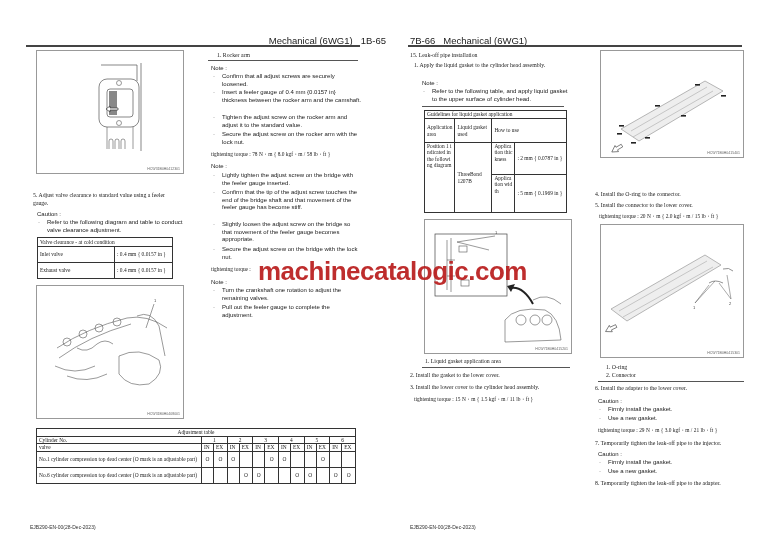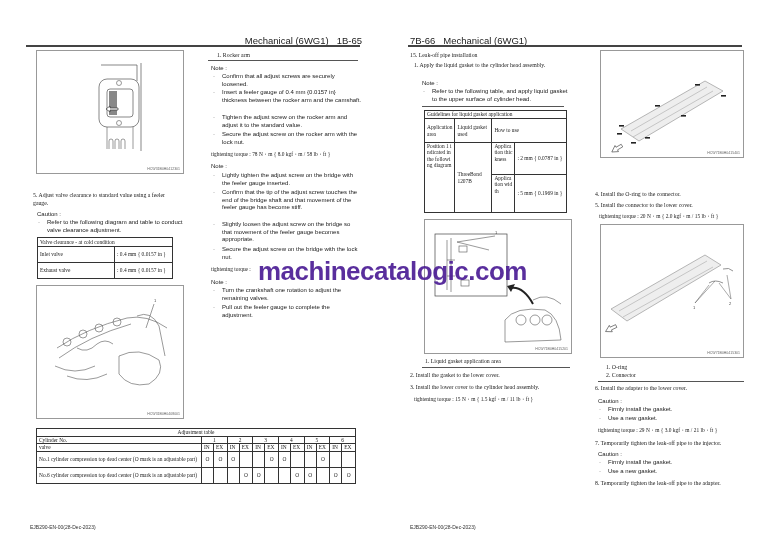--- a/index.html
+++ b/index.html
@@ -1,32 +1,32 @@
 <!DOCTYPE html>
 <html><head>
 <meta charset="utf-8">
 <style>
   html,body{margin:0;padding:0;background:#fff;}
   body{width:768px;height:542px;position:relative;overflow:hidden;font-family:"Liberation Serif",serif;color:#222;}
   .page{position:absolute;top:0;height:542px;}
-  .pl{left:0;width:384px;}
+  .pl{left:0;width:384px;padding-left:24px;}
   .pr{left:384px;width:384px;}
   .hdr{position:absolute;top:35px;font-family:"Liberation Sans",sans-serif;font-size:9.5px;color:#222;}
   .rule{position:absolute;top:45px;height:2px;background:#444;}
   .box{position:absolute;border:1px solid #999;background:#fff;}
   .code{position:absolute;right:3px;bottom:2px;font-family:"Liberation Sans",sans-serif;font-size:3.5px;color:#666;}
   .t{position:absolute;font-size:5.8px;line-height:7.5px;}
   .ts{position:absolute;font-family:"Liberation Sans",sans-serif;font-size:6px;line-height:7.6px;}
   .bl{position:absolute;font-family:"Liberation Sans",sans-serif;font-size:6px;line-height:7.6px;padding-left:10px;}
   .bl::before{content:"·";position:absolute;left:1px;}
   .hr{position:absolute;height:1px;background:#555;}
   table{border-collapse:collapse;position:absolute;font-family:"Liberation Serif",serif;font-size:5.4px;line-height:6.4px;color:#222;}
   td{border:1px solid #333;padding:0 2px;vertical-align:middle;}
   .footer{position:absolute;top:524px;font-family:"Liberation Sans",sans-serif;font-size:5px;color:#333;}
-  .wm{position:absolute;left:258px;top:256px;font-family:"Liberation Sans",sans-serif;font-weight:bold;font-size:26px;color:#4c1d95;letter-spacing:-0.5px;opacity:0.92;}
+  .wm{position:absolute;left:258px;top:256px;font-family:"Liberation Sans",sans-serif;font-weight:bold;font-size:26px;color:#b91c1c;letter-spacing:-0.5px;opacity:0.92;}
   svg{position:absolute;}
 </style>
 </head>
 <body>
 
 <div class="page pl">
   <div class="hdr" style="right:22px;">
     <span>Mechanical (6WG1)</span>&nbsp;&nbsp;
     <span>1B-65</span>
   </div>

